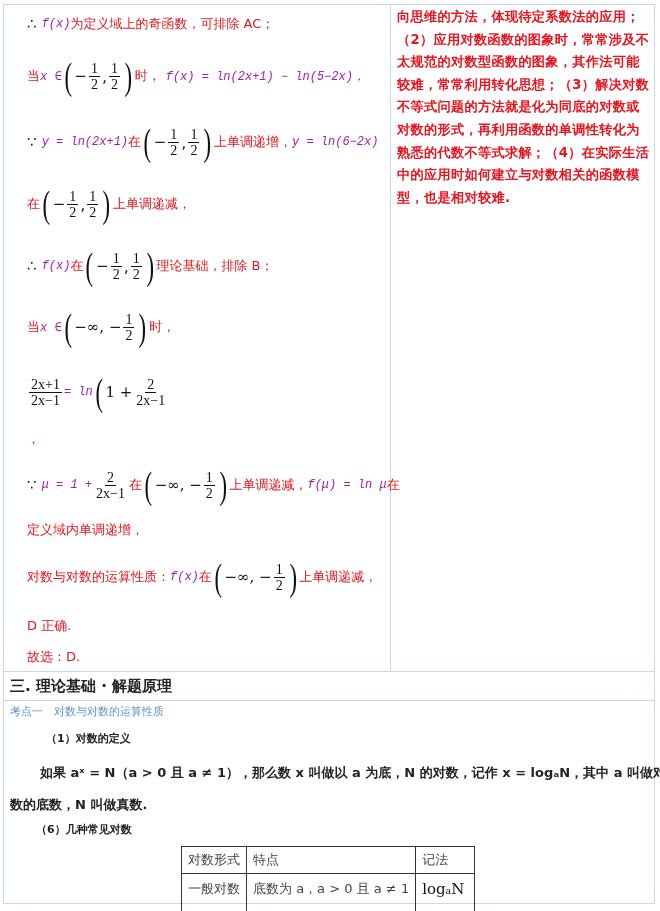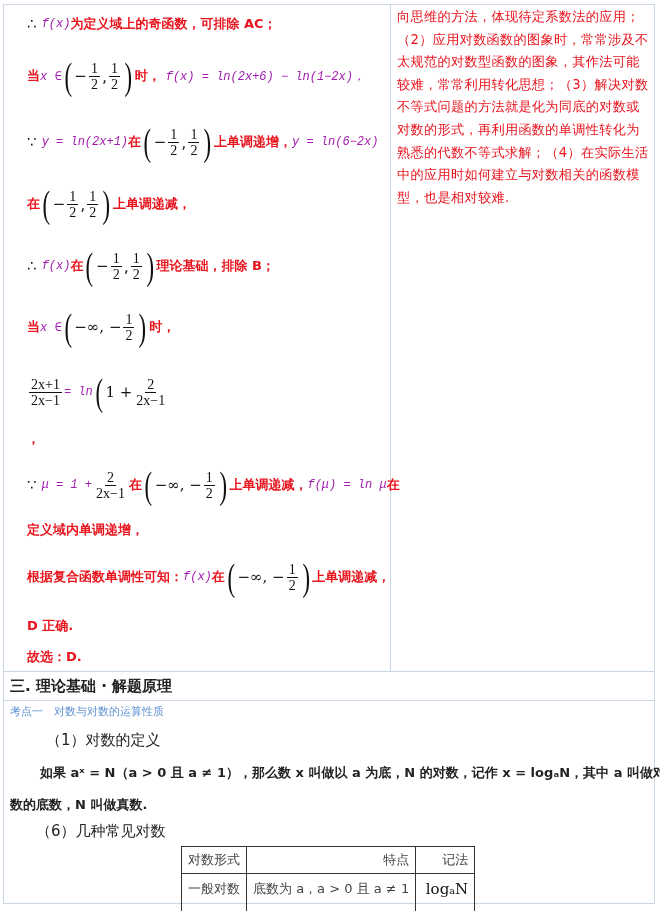--- a/index.html
+++ b/index.html
@@ -4,37 +4,37 @@
 <style>
   html, body { margin:0; padding:0; background:#ffffff; }
   body { width:660px; height:911px; position:relative; overflow:hidden;
          font-family:"DejaVu Sans","Liberation Sans",sans-serif; color:#222; }
   .frame { position:absolute; left:3px; top:4px; width:652px; height:900px;
            border:1px solid #c9d6e3; box-sizing:border-box; }
   .col-left { position:absolute; left:3px; top:4px; width:388px; height:667px;
               border-right:1px solid #c9d6e3; box-sizing:border-box; }
   .col-right { position:absolute; left:391px; top:4px; width:264px; height:667px; box-sizing:border-box; }
   .hline { position:absolute; left:3px; width:652px; height:1px; background:#c9d6e3; }
-  .red { color:#e8141e; font-weight:bold; font-size:13px; }
+  .red { color:#e8141e; font-weight:normal; font-size:13px; }
   .m { font-family:Liberation Mono, monospace; font-style:italic; color:#a21caf; font-weight:normal; font-size:12px; }
   .mr { font-family:"DejaVu Serif","Liberation Serif",serif; font-style:normal; color:#111; font-weight:normal; font-size:15px; }
   .line { position:absolute; left:27px; white-space:nowrap; display:flex; align-items:center; }
   .frac { display:inline-flex; flex-direction:column; align-items:center; vertical-align:middle; margin:0 2px;
           font-family:"Liberation Serif",serif; font-size:14px; line-height:15px; color:#111; font-style:normal; font-weight:normal;}
   .frac .num { border-bottom:1px solid #111; padding:0 2px; }
   .frac .den { padding:0 2px; }
   .bigp { font-family:"Liberation Serif",serif; font-size:38px; font-weight:100; color:#111; line-height:38px; transform:scaleX(0.6); display:inline-block; }
-  .right-text { position:absolute; left:397px; top:6px; width:254px; font-size:13.2px; font-weight:normal; color:#e8141e;
+  .right-text { position:absolute; left:397px; top:6px; width:254px; font-size:13.2px; font-weight:bold; color:#e8141e;
                 line-height:22.6px; letter-spacing:0.3px; }
   .sec-title { position:absolute; left:10px; top:677px; font-size:15px; color:#222;font-weight:bold; }
   .kaodian { position:absolute; left:10px; top:704px; font-size:11px; color:#5b8fd0; }
-  .sub { position:absolute; font-size:15px; font-weight:normal; color:#222; }
+  .sub { position:absolute; font-size:11px; font-weight:bold; color:#222; }
   .body-text { position:absolute; font-size:13px; color:#222; white-space:nowrap; font-weight:bold;}
   table.logt { position:absolute; left:181px; top:846px; border-collapse:collapse; font-size:13px; color:#444; }
-  table.logt td { border:1px solid #333; padding:0 6px; height:26px; text-align:right; white-space:nowrap; }
+  table.logt td { border:1px solid #333; padding:0 6px; height:26px; text-align:left; white-space:nowrap; }
   table.logt tr.r2 td { height:34px; vertical-align:top; padding-top:6px;}
 </style>
 </head>
 <body>
 
 <div class="frame"></div>
 <div class="col-left"></div>
 <div class="col-right"></div>
 <div class="hline" style="top:671px"></div>
 <div class="hline" style="top:700px"></div>
@@ -53,21 +53,21 @@
   <span class="frac">
       <span class="num">1</span>
       <span class="den">2</span>
     </span>,
   <span class="frac">
       <span class="num">1</span>
       <span class="den">2</span>
     </span>
   <span class="bigp">)</span>
   <span class="red">时，</span>&nbsp;
-  <span class="m">f(x) = ln(2x+6) − ln(1−2x)，</span>
+  <span class="m">f(x) = ln(2x+1) − ln(5−2x)，</span>
 </div>
 
 <div class="line" style="top:123px">
   <span class="mr">∵</span>&nbsp;
   <span class="m">y = ln(2x+1)</span>
   <span class="red">在</span>
   <span class="bigp">(</span><span class="mr">−</span>
   <span class="frac">
       <span class="num">1</span>
       <span class="den">2</span>
@@ -162,21 +162,21 @@
   <span class="red">上单调递减，</span>
   <span class="m">f(μ) = ln μ</span>
   <span class="red">在</span>
 </div>
 
 <div class="line" style="top:521px">
   <span class="red">定义域内单调递增，</span>
 </div>
 
 <div class="line" style="top:558px">
-  <span class="red">根据复合函数单调性可知：</span>
+  <span class="red">对数与对数的运算性质：</span>
   <span class="m">f(x)</span>
   <span class="red">在</span>
   <span class="bigp">(</span>
   <span class="mr">−∞, −</span>
   <span class="frac">
       <span class="num">1</span>
       <span class="den">2</span>
     </span>
   <span class="bigp">)</span>
   <span class="red">上单调递减，</span>

